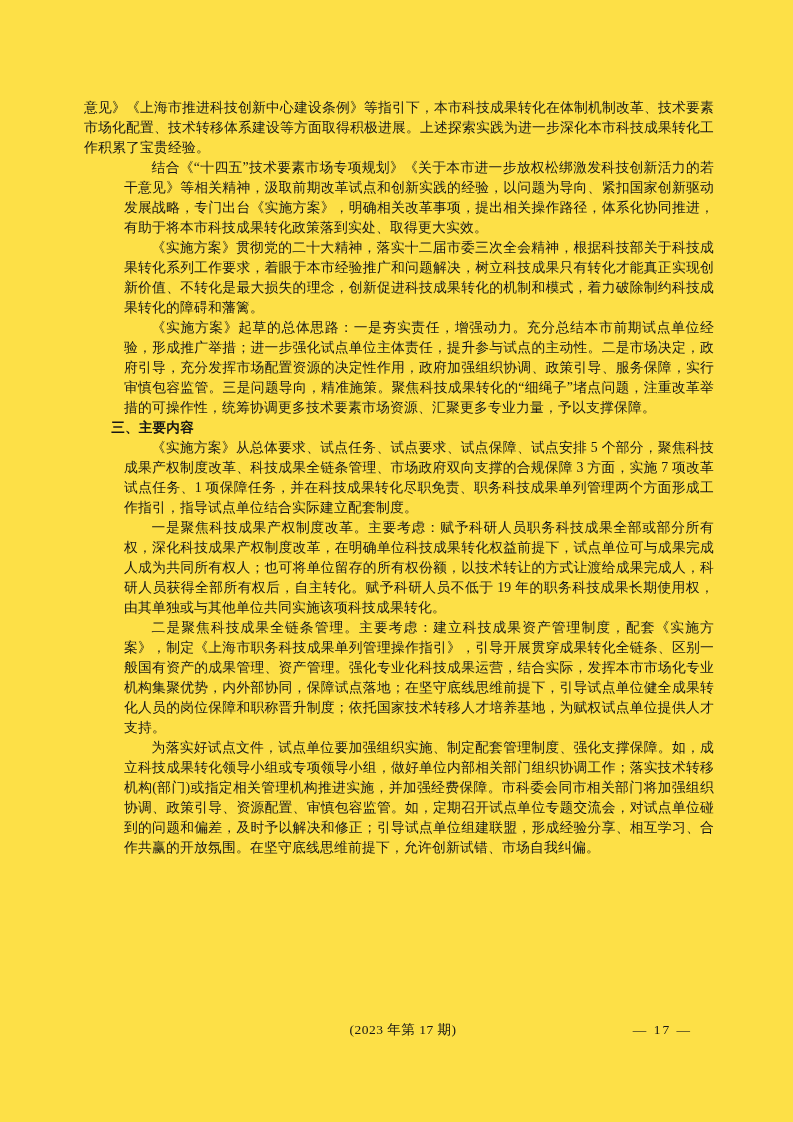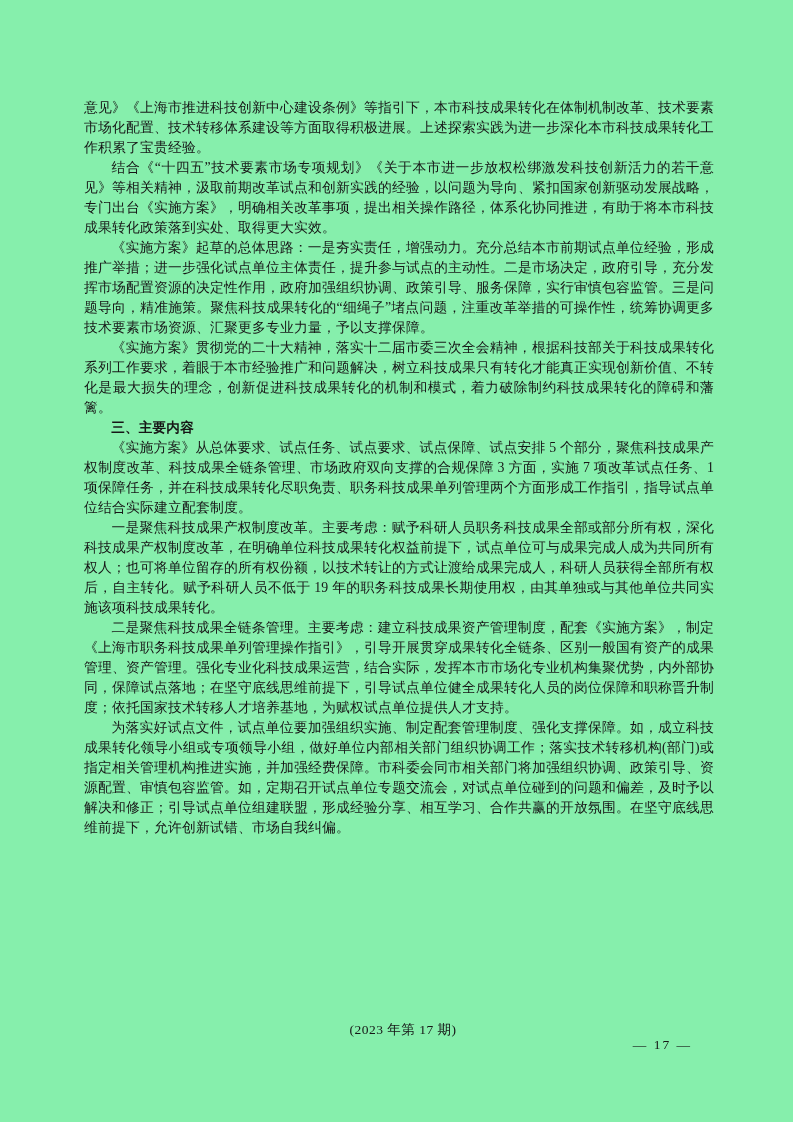--- a/index.html
+++ b/index.html
@@ -4,21 +4,21 @@
 <style>
   html, body {
     margin: 0;
     padding: 0;
     background: #ffffff;
   }
   .page {
     position: relative;
     width: 793px;
     height: 1122px;
-    background: #86efac;
+    background: #fde047;
     overflow: hidden;
     font-family: "Liberation Serif", "DejaVu Serif", serif;
     color: #161616;
   }
   .text-body {
     position: absolute;
     left: 84px;
     top: 98px;
     width: 630px;
   }
@@ -26,20 +26,21 @@
     margin: 0;
     padding: 0;
     font-size: 13.8px;
     line-height: 20px;
     text-align: justify;
     letter-spacing: 0.2px;
     word-break: break-all;
   }
   .text-body p.indent {
     text-indent: 2em;
+    margin-left: 40px;
   }
   .text-body p.heading {
     text-indent: 2em;
     font-weight: 700;
     font-family: "Liberation Sans", "DejaVu Sans", sans-serif;
     font-size: 13.6px;
   }
   .footer {
     position: absolute;
     left: 84px;
@@ -52,33 +53,33 @@
   .footer .issue {
     position: absolute;
     left: 8px;
     right: 0;
     text-align: center;
     letter-spacing: 0.5px;
   }
   .footer .pageno {
     position: absolute;
     right: 22px;
-    top: 15px;
+    top: 0;
     letter-spacing: 2px;
   }
 </style>
 </head>
 <body>
 
 <div class="page">
   <div class="text-body">
       <p class="plain">意见》《上海市推进科技创新中心建设条例》等指引下，本市科技成果转化在体制机制改革、技术要素市场化配置、技术转移体系建设等方面取得积极进展。上述探索实践为进一步深化本市科技成果转化工作积累了宝贵经验。</p>
       <p class="indent">结合《“十四五”技术要素市场专项规划》《关于本市进一步放权松绑激发科技创新活力的若干意见》等相关精神，汲取前期改革试点和创新实践的经验，以问题为导向、紧扣国家创新驱动发展战略，专门出台《实施方案》，明确相关改革事项，提出相关操作路径，体系化协同推进，有助于将本市科技成果转化政策落到实处、取得更大实效。</p>
+      <p class="indent">《实施方案》贯彻党的二十大精神，落实十二届市委三次全会精神，根据科技部关于科技成果转化系列工作要求，着眼于本市经验推广和问题解决，树立科技成果只有转化才能真正实现创新价值、不转化是最大损失的理念，创新促进科技成果转化的机制和模式，着力破除制约科技成果转化的障碍和藩篱。</p>
       <p class="indent">《实施方案》起草的总体思路：一是夯实责任，增强动力。充分总结本市前期试点单位经验，形成推广举措；进一步强化试点单位主体责任，提升参与试点的主动性。二是市场决定，政府引导，充分发挥市场配置资源的决定性作用，政府加强组织协调、政策引导、服务保障，实行审慎包容监管。三是问题导向，精准施策。聚焦科技成果转化的“细绳子”堵点问题，注重改革举措的可操作性，统筹协调更多技术要素市场资源、汇聚更多专业力量，予以支撑保障。</p>
-      <p class="indent">《实施方案》贯彻党的二十大精神，落实十二届市委三次全会精神，根据科技部关于科技成果转化系列工作要求，着眼于本市经验推广和问题解决，树立科技成果只有转化才能真正实现创新价值、不转化是最大损失的理念，创新促进科技成果转化的机制和模式，着力破除制约科技成果转化的障碍和藩篱。</p>
       <p class="heading">三、主要内容</p>
       <p class="indent">《实施方案》从总体要求、试点任务、试点要求、试点保障、试点安排 5 个部分，聚焦科技成果产权制度改革、科技成果全链条管理、市场政府双向支撑的合规保障 3 方面，实施 7 项改革试点任务、1 项保障任务，并在科技成果转化尽职免责、职务科技成果单列管理两个方面形成工作指引，指导试点单位结合实际建立配套制度。</p>
       <p class="indent">一是聚焦科技成果产权制度改革。主要考虑：赋予科研人员职务科技成果全部或部分所有权，深化科技成果产权制度改革，在明确单位科技成果转化权益前提下，试点单位可与成果完成人成为共同所有权人；也可将单位留存的所有权份额，以技术转让的方式让渡给成果完成人，科研人员获得全部所有权后，自主转化。赋予科研人员不低于 19 年的职务科技成果长期使用权，由其单独或与其他单位共同实施该项科技成果转化。</p>
       <p class="indent">二是聚焦科技成果全链条管理。主要考虑：建立科技成果资产管理制度，配套《实施方案》，制定《上海市职务科技成果单列管理操作指引》，引导开展贯穿成果转化全链条、区别一般国有资产的成果管理、资产管理。强化专业化科技成果运营，结合实际，发挥本市市场化专业机构集聚优势，内外部协同，保障试点落地；在坚守底线思维前提下，引导试点单位健全成果转化人员的岗位保障和职称晋升制度；依托国家技术转移人才培养基地，为赋权试点单位提供人才支持。</p>
       <p class="indent">为落实好试点文件，试点单位要加强组织实施、制定配套管理制度、强化支撑保障。如，成立科技成果转化领导小组或专项领导小组，做好单位内部相关部门组织协调工作；落实技术转移机构(部门)或指定相关管理机构推进实施，并加强经费保障。市科委会同市相关部门将加强组织协调、政策引导、资源配置、审慎包容监管。如，定期召开试点单位专题交流会，对试点单位碰到的问题和偏差，及时予以解决和修正；引导试点单位组建联盟，形成经验分享、相互学习、合作共赢的开放氛围。在坚守底线思维前提下，允许创新试错、市场自我纠偏。</p>
     </div>
 
   <div class="footer">
     <span class="issue">(2023 年第 17 期)</span>
     <span class="pageno">— 17 —</span>

